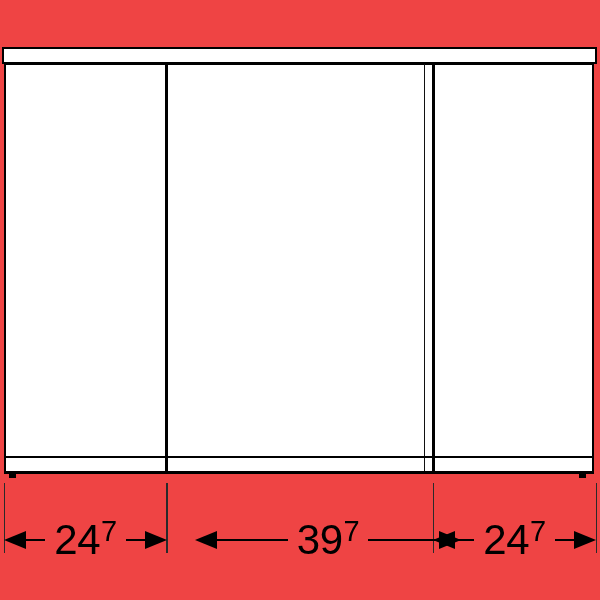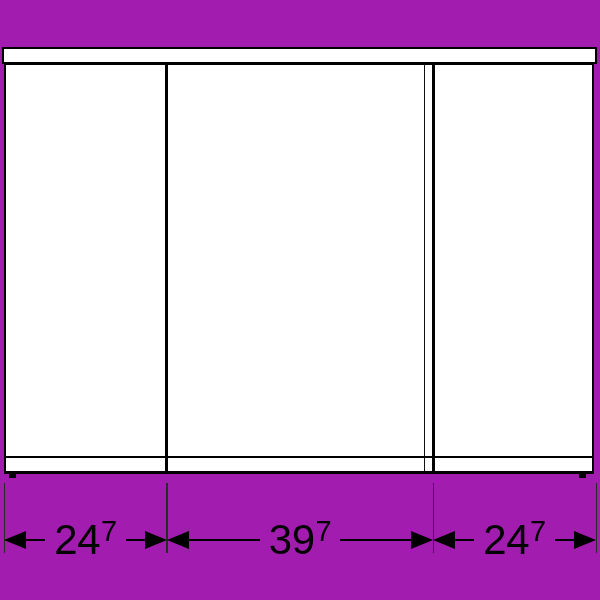--- a/index.html
+++ b/index.html
@@ -4,21 +4,21 @@
 <style>
   html, body {
     margin: 0;
     padding: 0;
     background: #ffffff;
   }
   .canvas {
     position: relative;
     width: 600px;
     height: 600px;
-    background: #a21caf;
+    background: #ef4444;
     font-family: "Liberation Sans", sans-serif;
     overflow: hidden;
   }
   .abs { position: absolute; }
 
   
   .top-bar {
     left: 2px; top: 47px;
     width: 595px; height: 17px;
     border: 2px solid #000;
@@ -69,21 +69,21 @@
   .ext-3 { left: 432.5px; }
   .ext-4 { left: 595.5px; }
 
   .dim {
     top: 519px;
     height: 42px;
     display: flex;
     align-items: center;
   }
   .dim-1 { left: 4px;   width: 163px; }
-  .dim-2 { left: 167px; width: 266px; }
+  .dim-2 { left: 167px; width: 266px; padding-left: 28px; }
   .dim-3 { left: 433px; width: 163px; }
 
   .arrow {
     flex: none;
     width: 0; height: 0;
     border-top: 9px solid transparent;
     border-bottom: 9px solid transparent;
   }
   .arrow-left  { border-right: 22px solid #000; }
   .arrow-right { border-left: 22px solid #000; }

